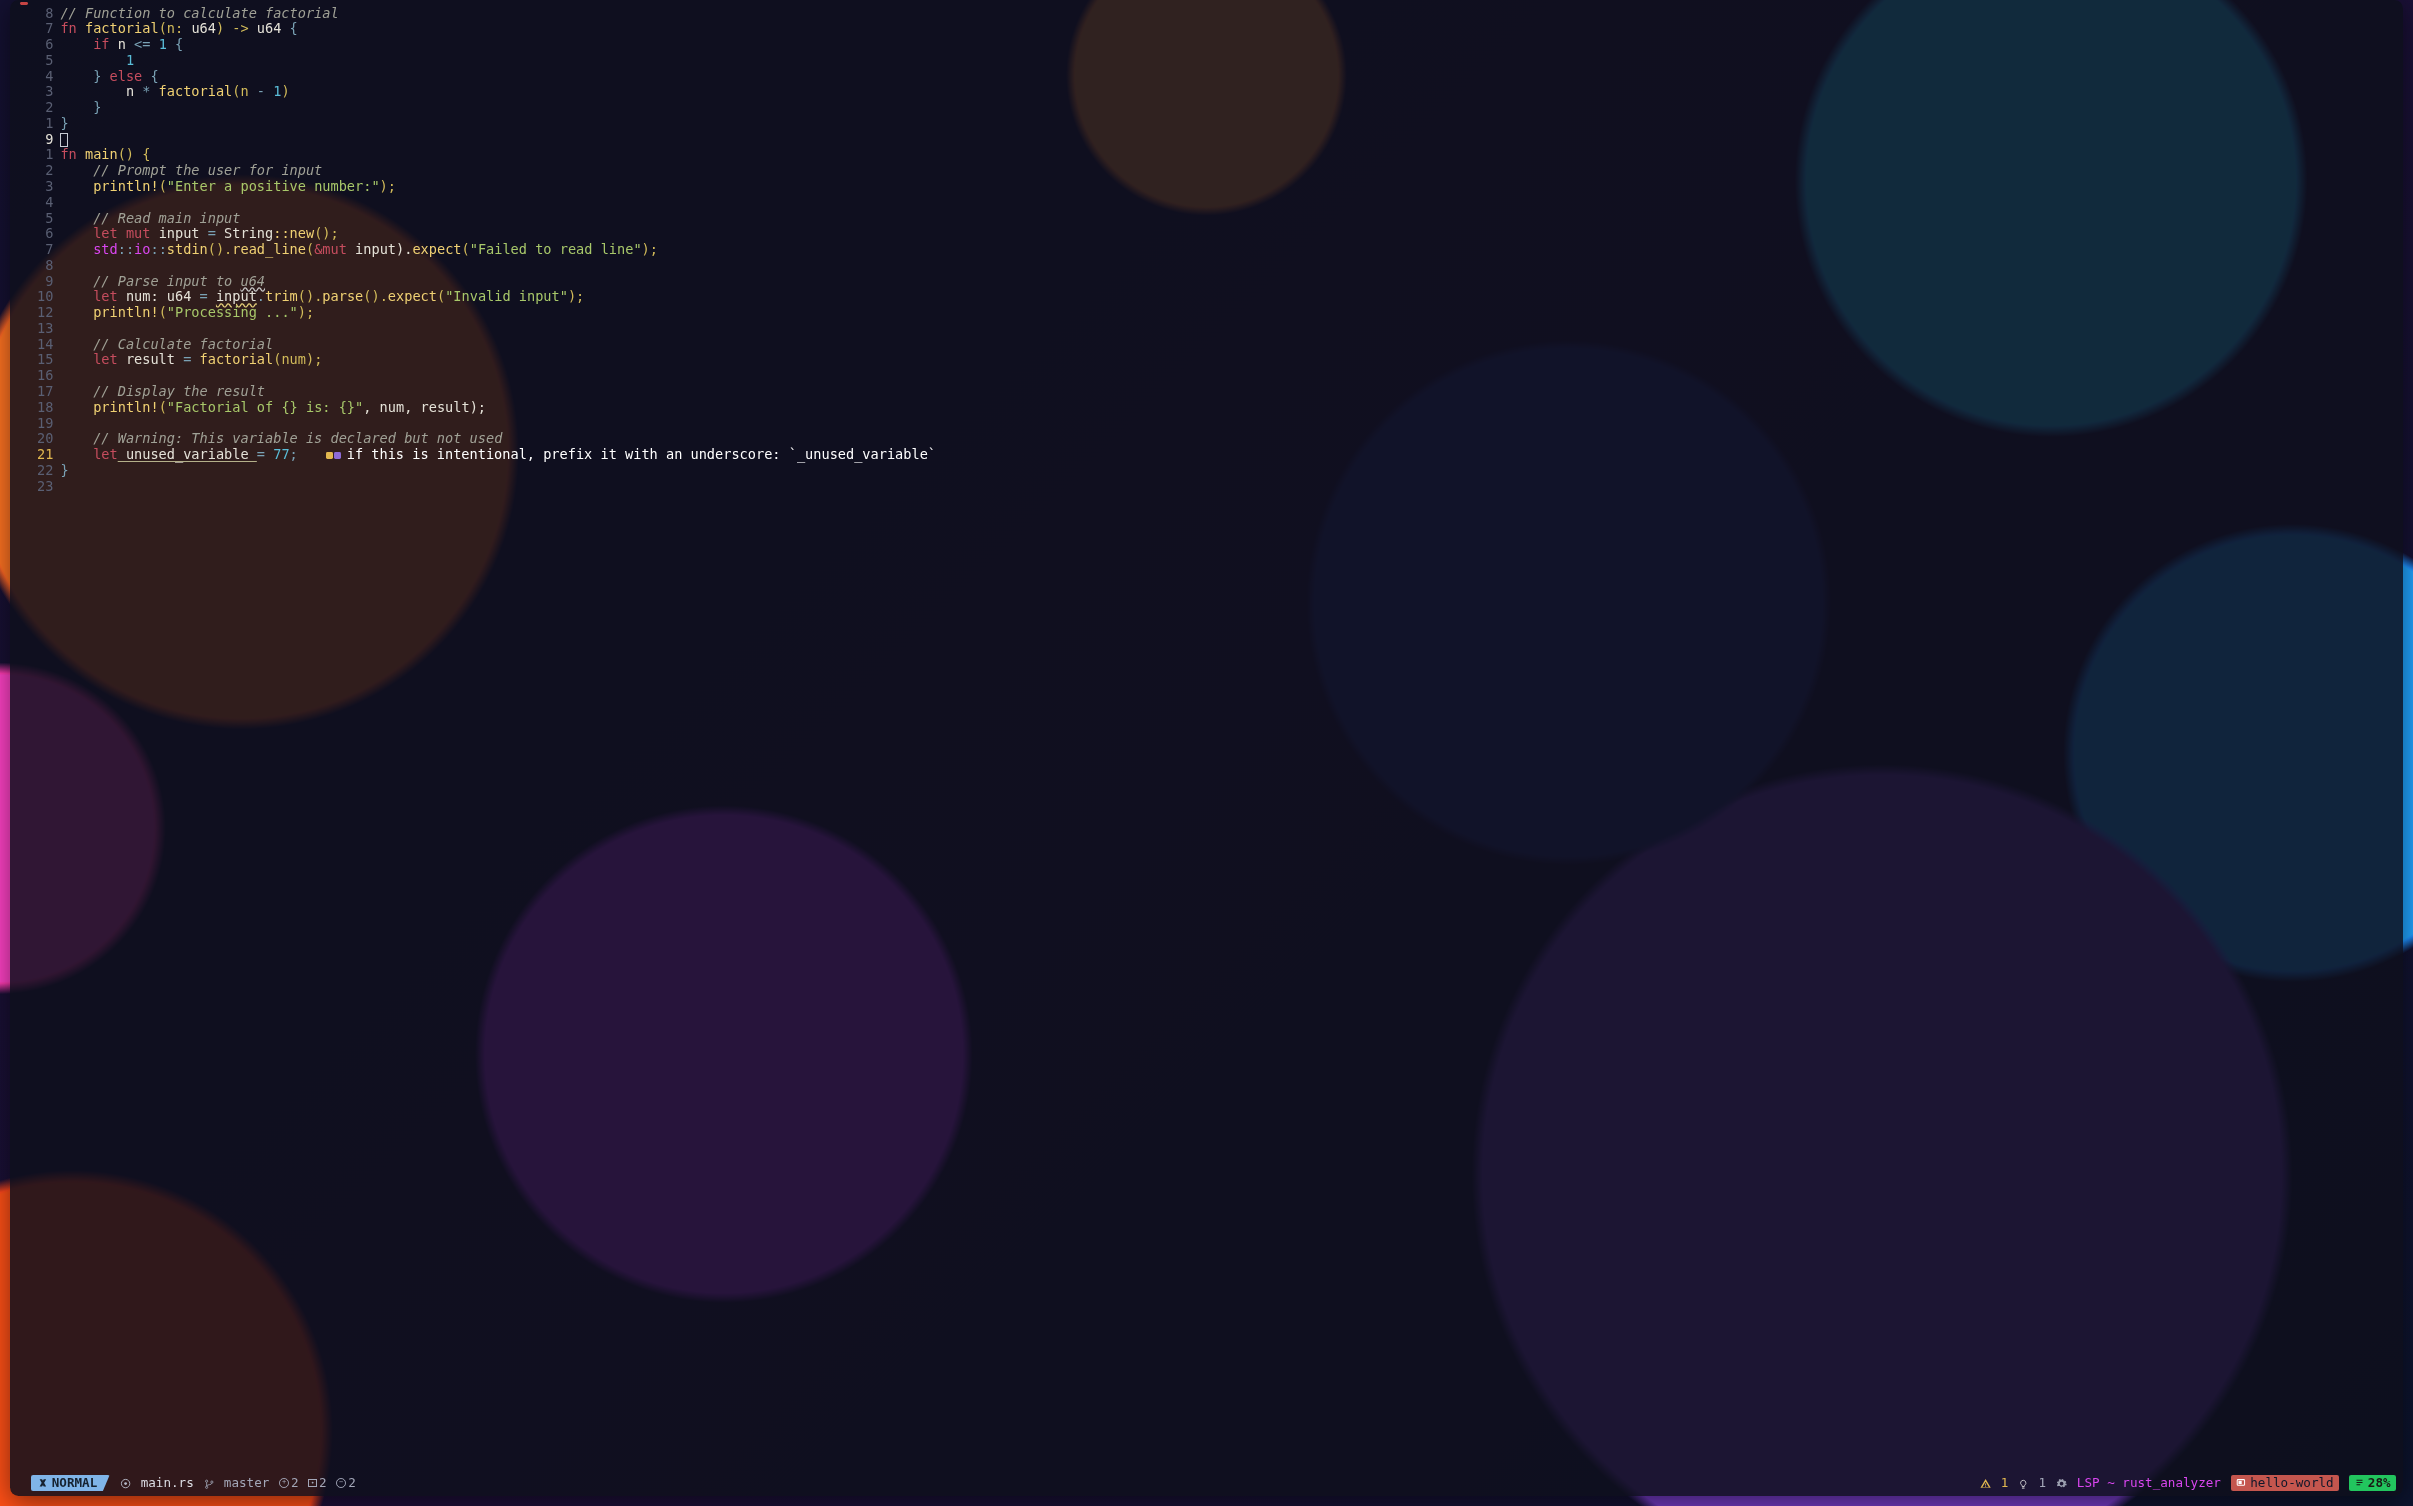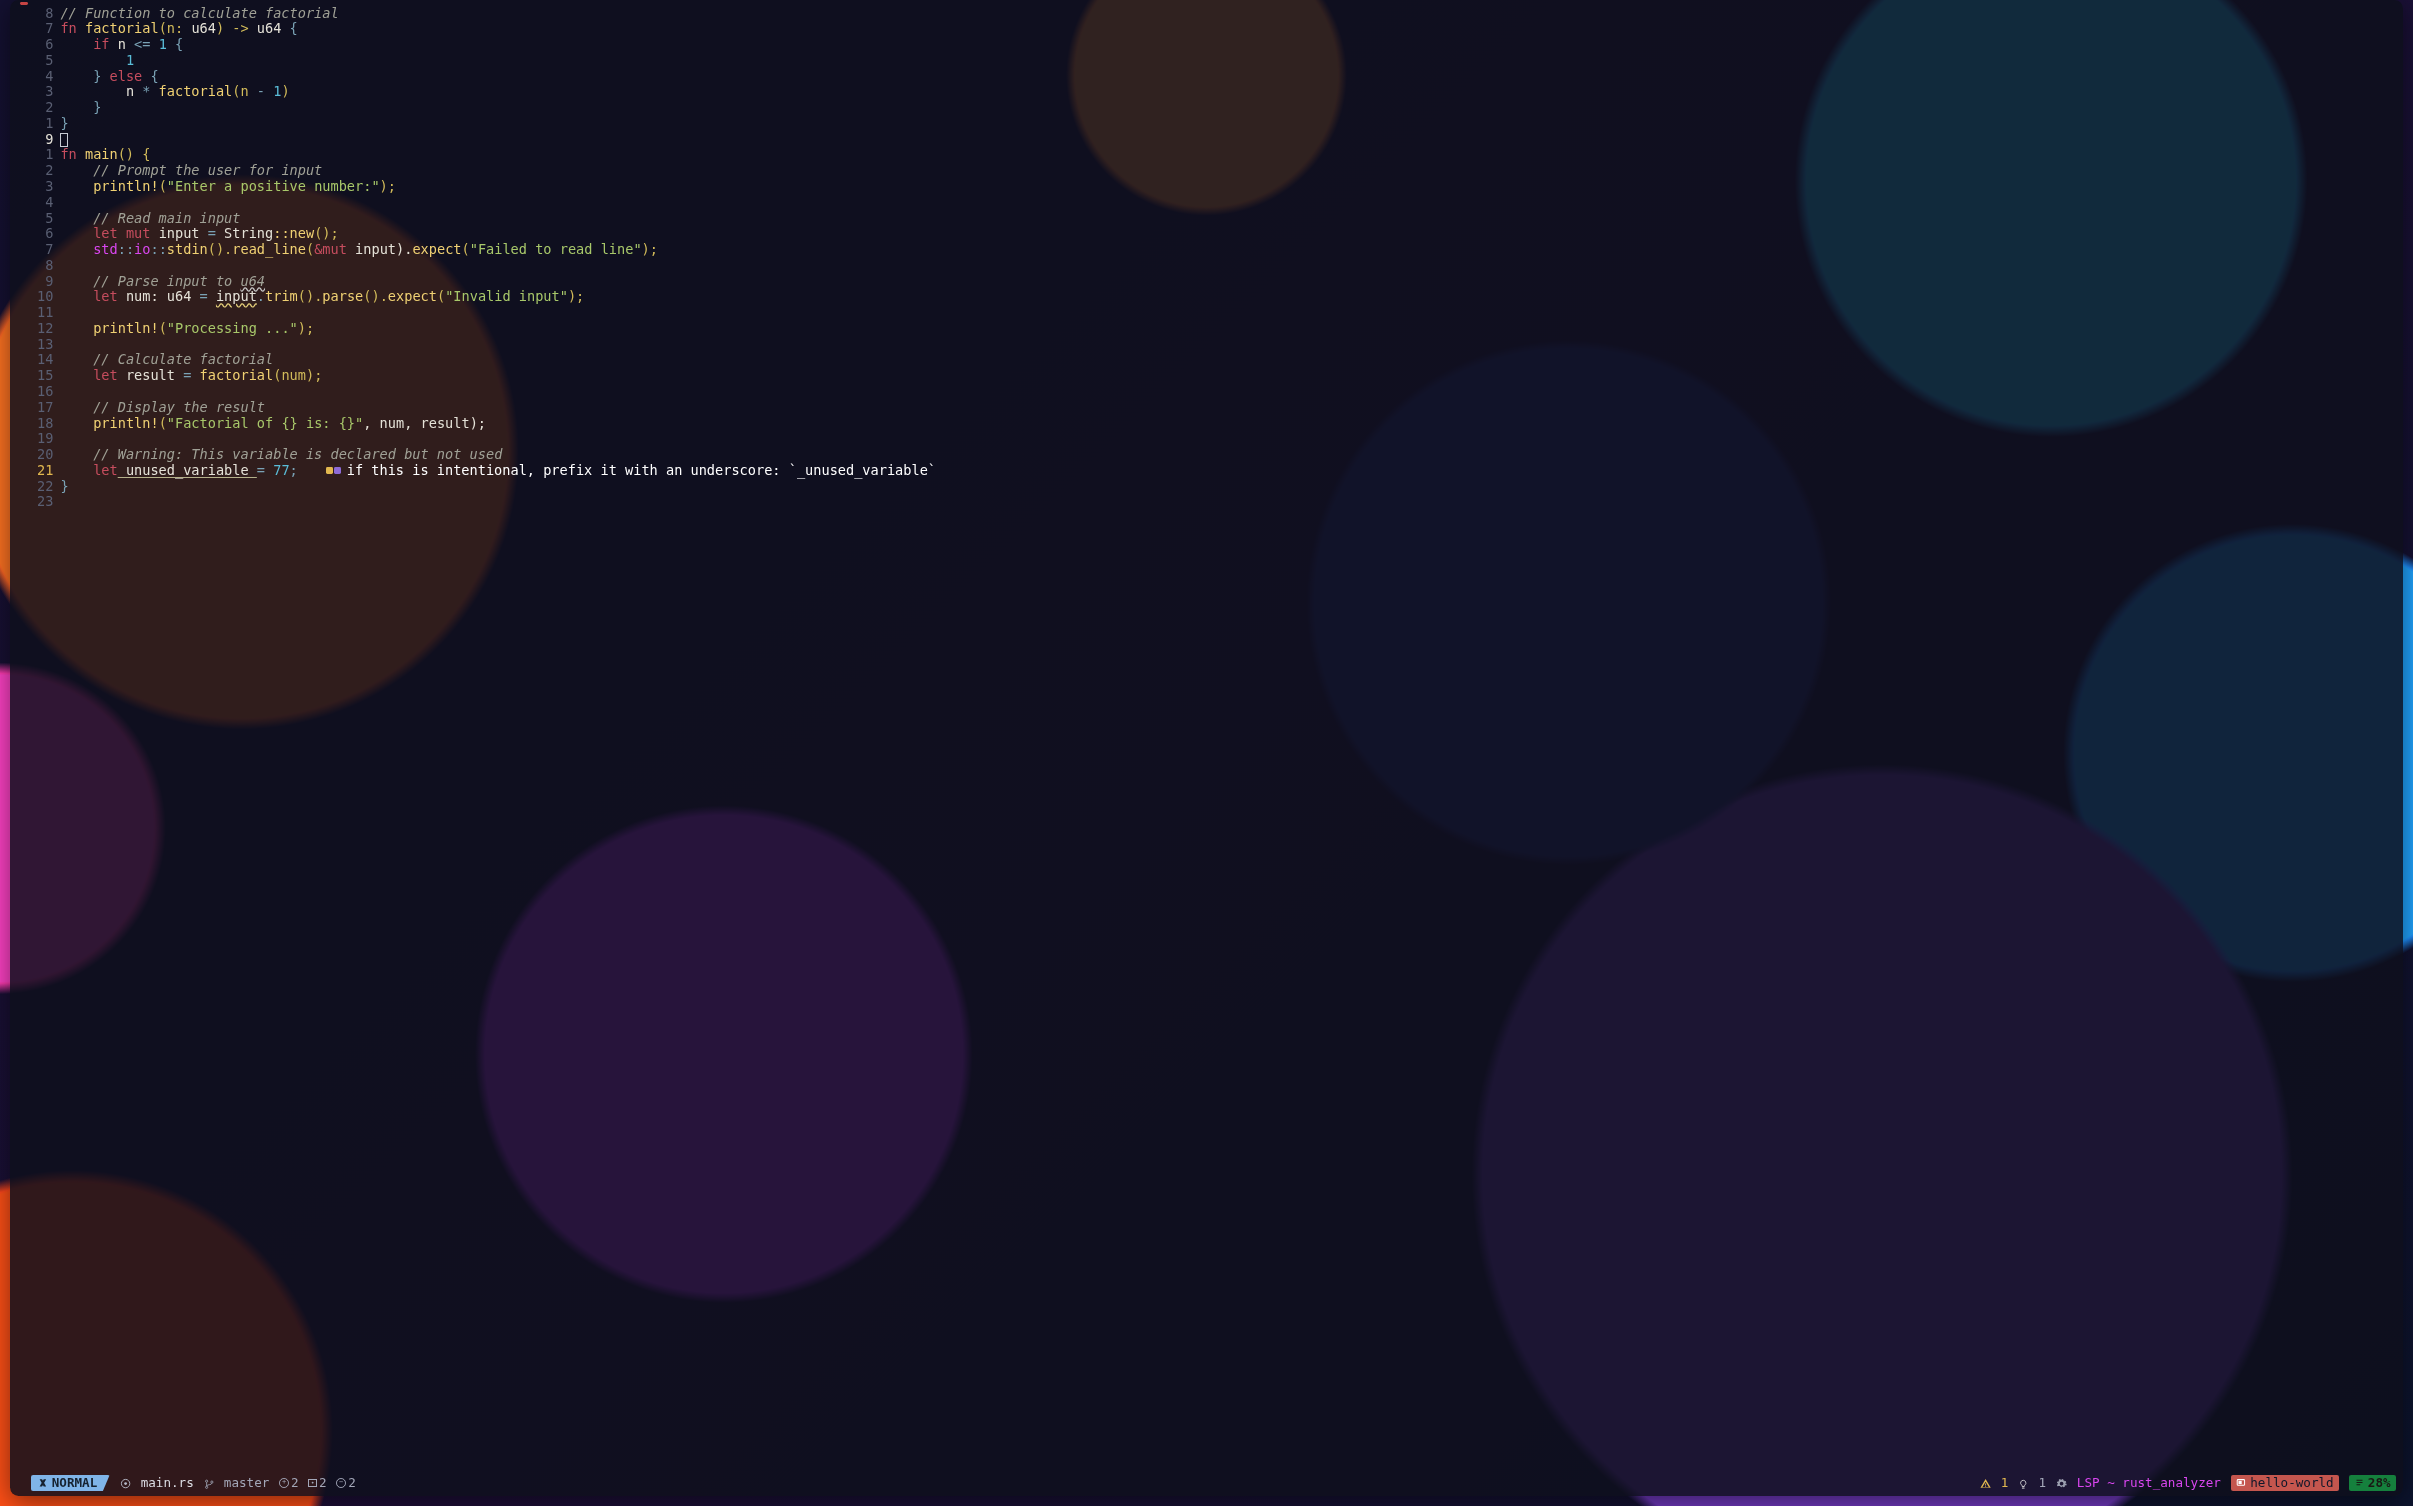--- a/index.html
+++ b/index.html
@@ -122,21 +122,21 @@
   }
   .sl-txt { color: #a3a7b8; }
   .sl-file { color: #dcdde4; }
   .sl-icon { color: #8c90a2; font-size: 10.5px; }
   .pill-ws {
     background: #c4564e; color: #0f172a;
     padding: 0.7px 5.6px; border-radius: 2px;
     display: flex; align-items: center; gap: 4.2px;
   }
   .pill-pct {
-    background: #15803d; color: #1a1814;
+    background: #22c55e; color: #1a1814;
     padding: 0.7px 5.6px; border-radius: 2.1px;
     display: flex; align-items: center; gap: 4.2px;
     font-weight: bold;
   }
   .warn-ico { color: #e2b84f; }
   .hint-ico { color: #cfcfcf; }
   .gear-ico { color: #8c90a2; }
   .branch-ico { color: #8c90a2; }
   .badge { display:inline-flex; align-items:center; gap:2.1px; color:#a3a7b8;}
   .badge .circ { display:inline-block; width:9.8px; height:9.8px; border-radius:50%; border:1px solid #a3a7b8; color:#a3a7b8; font-size:7px; line-height:7.7px; text-align:center; }
@@ -244,24 +244,20 @@
     <div class="code-line">
       <div class="gutter">9</div>
       <div class="code">    <span class="cmt">// Parse input to </span><span class="cmt info-underline">u64</span></div>
     </div>
 
     <div class="code-line">
       <div class="gutter">10</div>
       <div class="code">    <span class="kw">let</span><span class="ident"> num: </span><span class="type">u64</span><span class="op"> = </span><span class="warn-underline">input</span><span class="op">.</span><span class="call">trim</span><span class="paren">().</span><span class="call">parse</span><span class="paren">().</span><span class="call">expect</span><span class="paren">(</span><span class="str">"Invalid input"</span><span class="paren">);</span></div>
     </div>
 
-    <div class="code-line">
-      <div class="gutter">11</div>
-      <div class="code"> </div>
-    </div>
 
     <div class="code-line">
       <div class="gutter">12</div>
       <div class="code">    <span class="macro">println!</span><span class="paren">(</span><span class="str">"Processing ..."</span><span class="paren">);</span></div>
     </div>
 
     <div class="code-line">
       <div class="gutter">13</div>
       <div class="code"> </div>
     </div>

